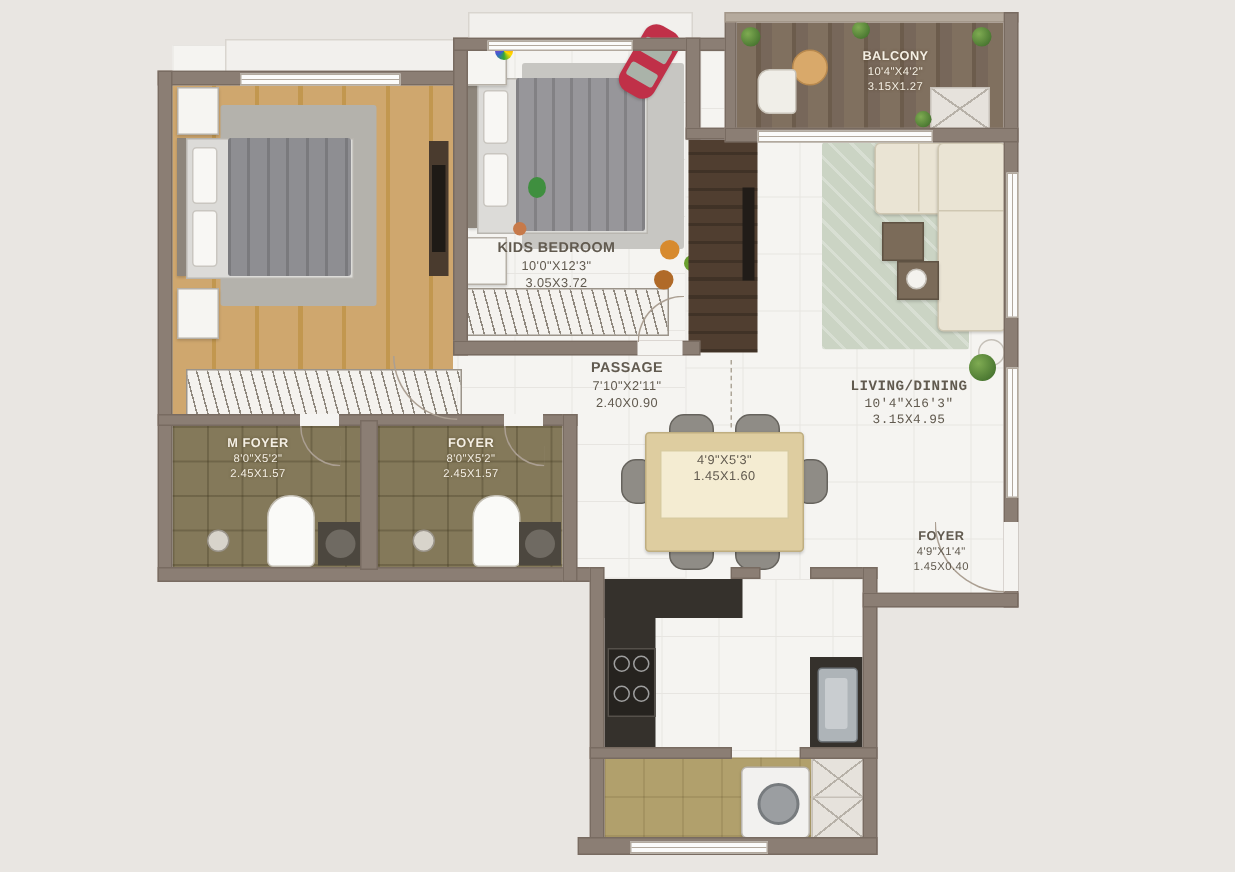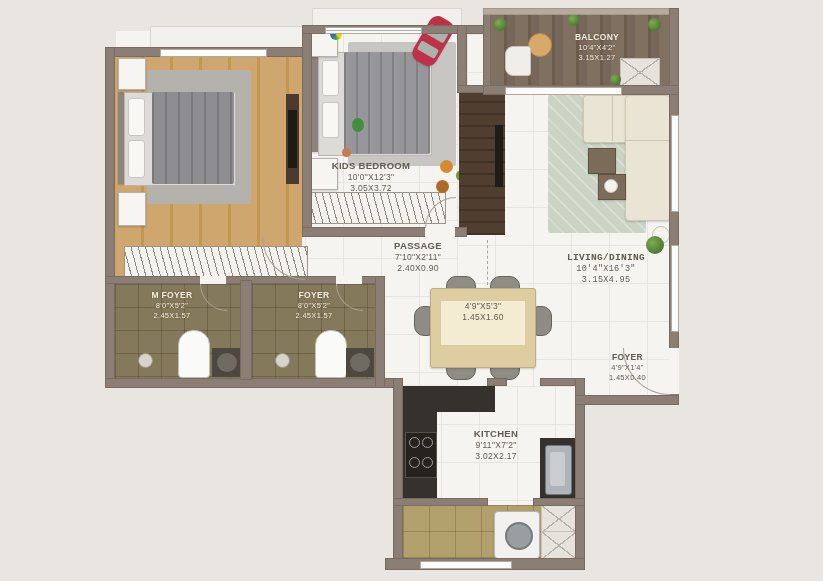--- a/index.html
+++ b/index.html
@@ -245,19 +245,14 @@
   <div class="lbl light sm" style="left:268px;top:290px;width:92px;height:38px;">
     <div class="name">FOYER</div>
     <div class="dims">8'0"X5'2"</div>
     <div class="dims">2.45X1.57</div>
   </div>
   <div class="lbl dark sm" style="left:585px;top:352px;width:85px;height:42px;">
     <div class="name">FOYER</div>
     <div class="dims">4'9"X1'4"</div>
     <div class="dims">1.45X0.40</div>
   </div>
-  <div class="lbl dark" style="left:440px;top:428px;width:112px;height:44px;">
-    <div class="name">KITCHEN</div>
-    <div class="dims">9'11"X7'2"</div>
-    <div class="dims">3.02X2.17</div>
-  </div>
 
 </div>
 
 </body></html>

